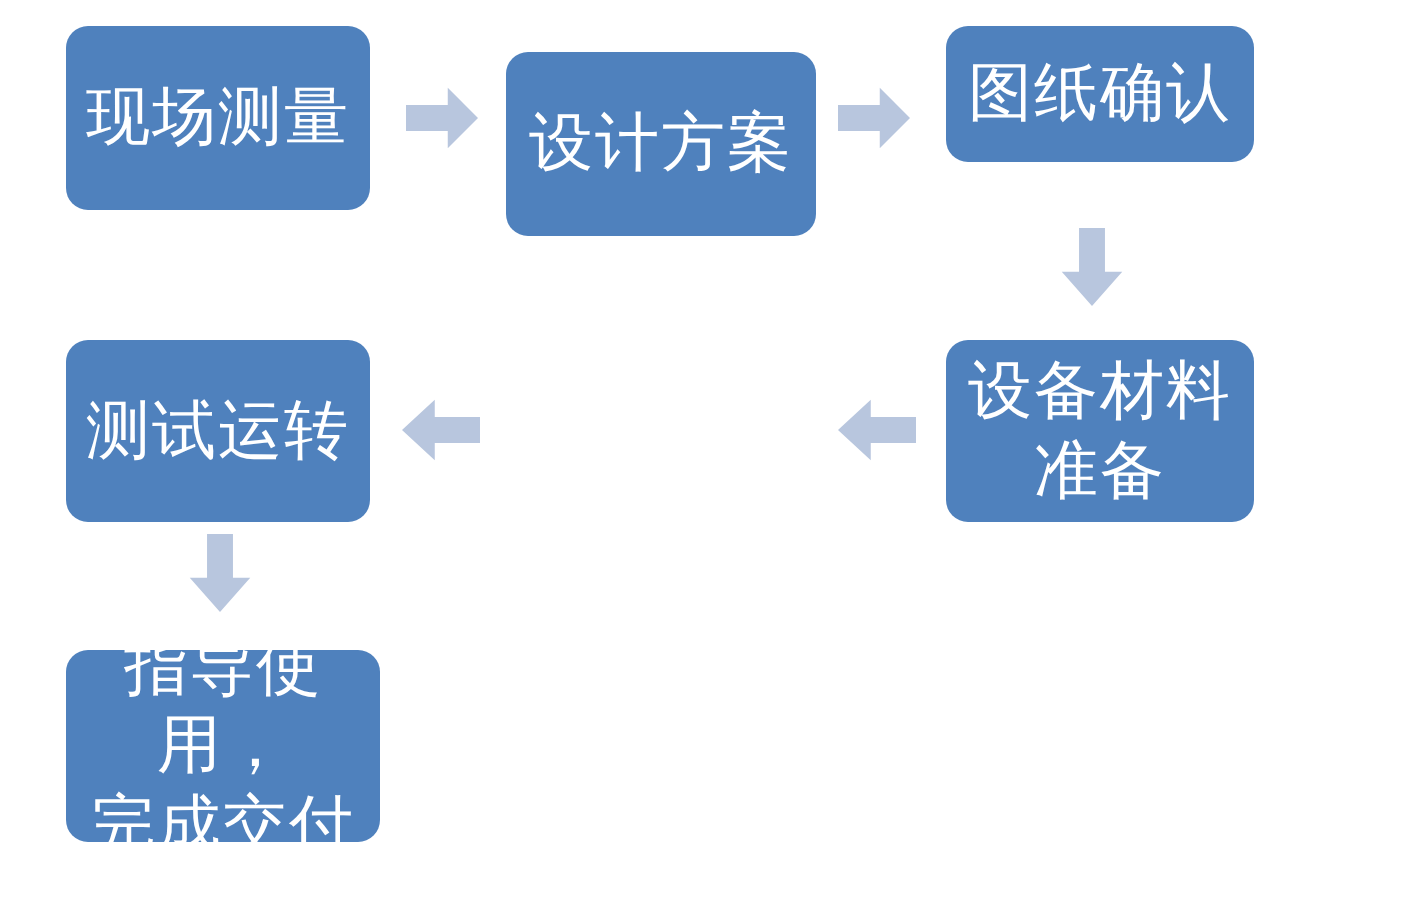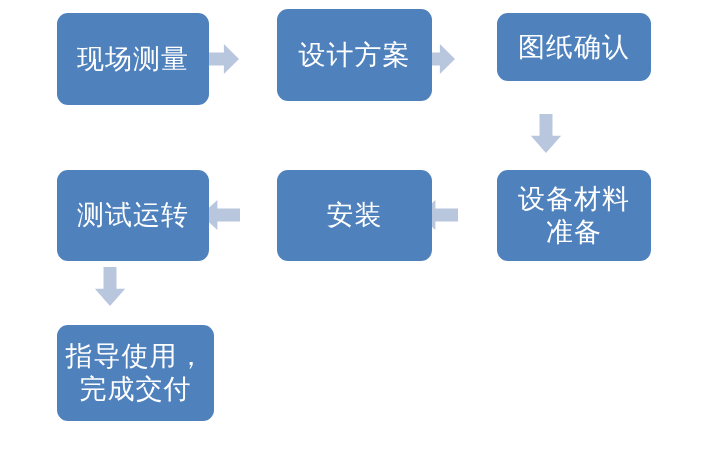--- a/index.html
+++ b/index.html
@@ -23,27 +23,26 @@
   .node {
     position: absolute;
     box-sizing: border-box;
     background: #4F81BD;
     border-radius: 11px;
     color: #ffffff;
     display: flex;
     align-items: center;
     justify-content: center;
     text-align: center;
-    font-size: 27px;
+    font-size: 32px;
     line-height: 1.22;
     letter-spacing: 1px;
     white-space: pre-line;
     font-family: "Liberation Serif", "DejaVu Serif", serif;
     user-select: none;
-    margin-left: 24px;
   }
   .arrow {
     position: absolute;
     display: block;
   }
   .arrow svg {
     display: block;
     width: 100%;
     height: 100%;
   }
@@ -76,21 +75,20 @@
       <svg viewBox="0 0 100 100" preserveAspectRatio="none" aria-hidden="true">
         <path d="M100,32 L42,32 L42,8 L0,50 L42,92 L42,68 L100,68 Z" fill="#B8C6DE"></path>
       </svg>
     </div>
     <div class="arrow" style="left: 92px; top: 267px; width: 36px; height: 39px;">
       <svg viewBox="0 0 100 100" preserveAspectRatio="none" aria-hidden="true">
         <path d="M32,0 L68,0 L68,56 L92,56 L50,100 L8,56 L32,56 Z" fill="#B8C6DE"></path>
       </svg>
     </div>
     <div class="node" style="left: 33px; top: 13px; width: 152px; height: 92px; background: rgb(79, 129, 189); color: rgb(255, 255, 255);"><span>现场测量</span></div>
-    <div class="node" style="left: 253px; top: 9px; width: 155px; height: 92px; background: rgb(79, 129, 189); color: rgb(255, 255, 255);"><span>设计方案</span></div>
+    <div class="node" style="left: 253px; top: 26px; width: 155px; height: 92px; background: rgb(79, 129, 189); color: rgb(255, 255, 255);"><span>设计方案</span></div>
     <div class="node" style="left: 473px; top: 13px; width: 154px; height: 68px; background: rgb(79, 129, 189); color: rgb(255, 255, 255);"><span>图纸确认</span></div>
     <div class="node" style="left: 473px; top: 170px; width: 154px; height: 91px; background: rgb(79, 129, 189); color: rgb(255, 255, 255);"><span>设备材料
 准备</span></div>
-    <div class="node" style="left: 253px; top: 170px; width: 155px; height: 91px; background: rgb(79, 129, 189); color: rgb(255, 255, 255);"><span>安装</span></div>
     <div class="node" style="left: 33px; top: 170px; width: 152px; height: 91px; background: rgb(79, 129, 189); color: rgb(255, 255, 255);"><span>测试运转</span></div>
     <div class="node" style="left: 33px; top: 325px; width: 157px; height: 96px; background: rgb(79, 129, 189); color: rgb(255, 255, 255);"><span>指导使用，
 完成交付</span></div>
   </div>
 
 </body></html>

